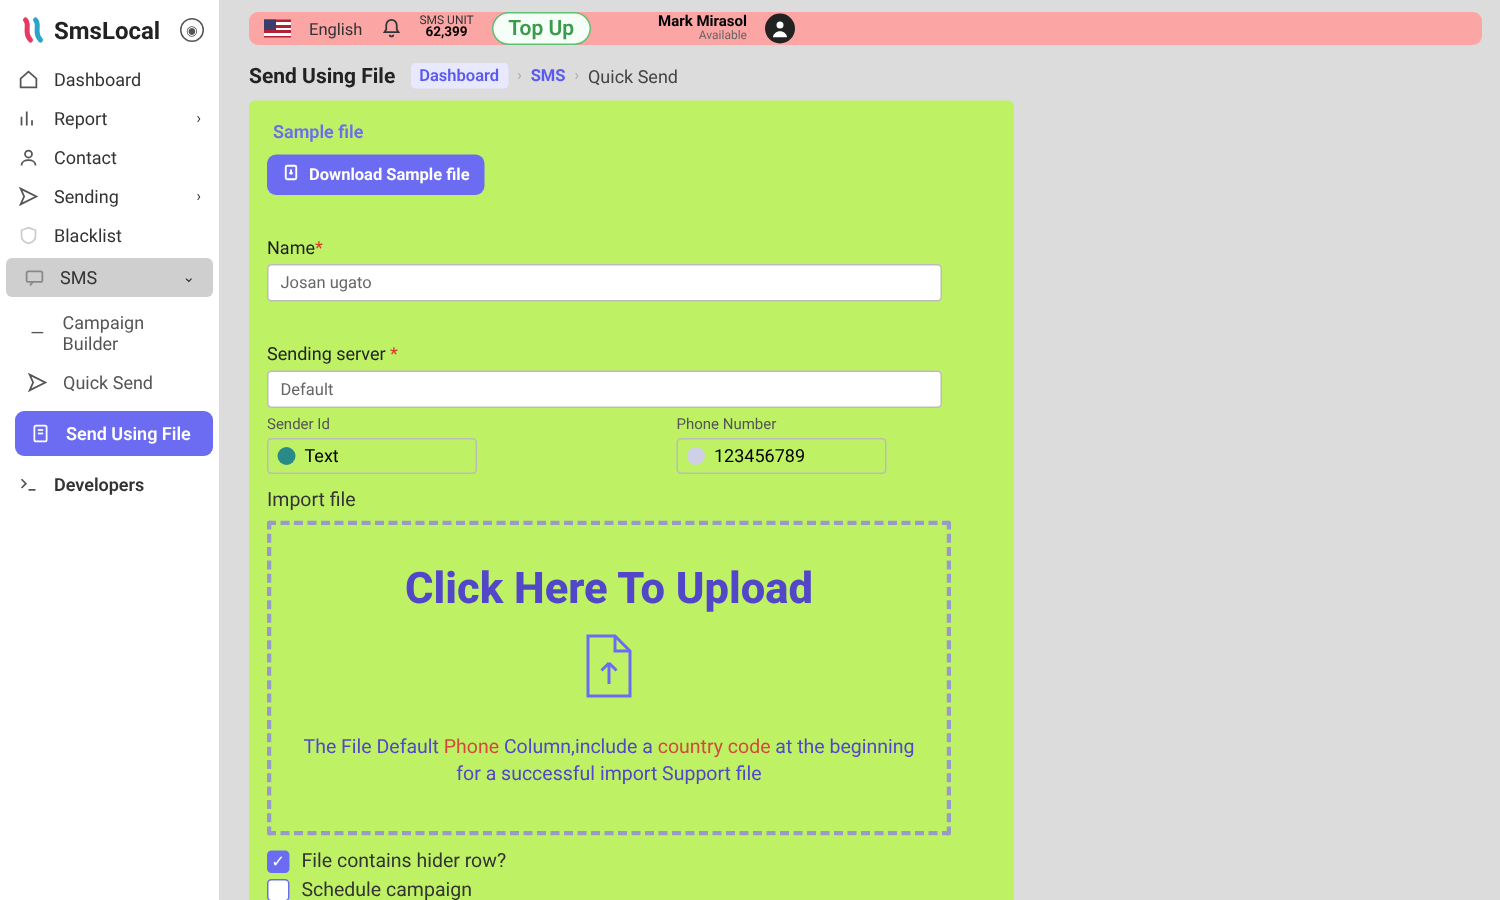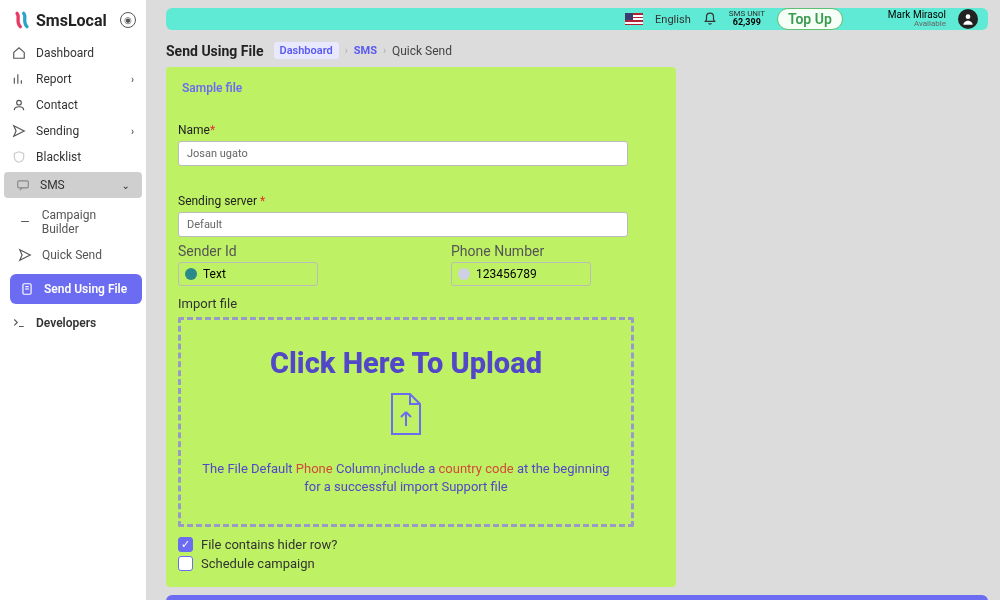--- a/index.html
+++ b/index.html
@@ -14,50 +14,50 @@
 .nav-item .ic { width: 14px; height: 14px; display: inline-flex; align-items: center; justify-content: center; color: #555; }
 .nav-item.active-sms { background: #cfcfcf; border-radius: 4px; margin: 2px 4px; }
 .nav-item .chev { margin-left: auto; font-size: 10px; color: #333; }
 .nav-sub { padding-left: 6px; margin-top: 2px; }
 .nav-sub .nav-item { font-size: 12px; padding: 6px 12px; color: #555; }
 .nav-item.file-send { background: #6c6cf2; color: #fff; border-radius: 6px; margin: 6px 4px; padding: 8px 10px; font-weight: 600; }
 .nav-item.file-send .ic { color: #fff; }
 .nav-item.dev { font-weight: 600; font-size: 12px; }
 
 .main { flex: 1; display: flex; flex-direction: column; padding: 8px 12px 8px 20px; overflow-y: auto; }
-.topbar { background: #5eead4; border-radius: 6px; height: 32px; display: flex; align-items: center; justify-content: flex-end; padding: 0 10px; gap: 12px; font-size: 10px; }
+.topbar { background: #fca5a5; border-radius: 6px; height: 32px; display: flex; align-items: center; padding: 0 10px; gap: 12px; font-size: 10px; }
 .topbar .flag { width: 18px; height: 12px; background: linear-gradient(#b22234 0 15%,#fff 15% 30%,#b22234 30% 45%,#fff 45% 60%,#b22234 60% 75%,#fff 75% 90%,#b22234 90%); position: relative; }
 .topbar .flag::before { content:""; position:absolute; top:0; left:0; width:8px; height:7px; background:#3c3b6e; }
 .topbar .lang { font-size: 11px; color: #333; }
 .topbar .bell { width: 14px; height: 14px; }
 .topbar .units { line-height: 1.1; text-align: center; }
 .topbar .units .u-label { font-size: 8px; color: #333; }
 .topbar .units .u-val { font-size: 9px; font-weight: 700; }
 .topbar .topup { border: 1px solid #5fbf73; color: #3a9a4e; background: #f5fff7; border-radius: 12px; padding: 2px 10px; font-size: 14px; font-weight: 600; }
 .topbar .user { line-height: 1.1; text-align: right; }
-.topbar .user .u-name { font-size: 10px; font-weight: 400; padding-left: 33px; }
+.topbar .user .u-name { font-size: 10px; font-weight: 700; padding-left: 33px; }
 .topbar .user .u-stat { font-size: 8px; color: #666; }
 .topbar .avatar { width: 20px; height: 20px; border-radius: 50%; background: #222; display: flex; align-items: center; justify-content: center; color: #fff; }
 
 .breadcrumb { display: flex; align-items: center; gap: 6px; padding: 12px 0 8px 0; font-size: 12px; }
 .breadcrumb .bc-title { font-weight: 700; color: #222; font-size: 14px; margin-right: 4px; }
 .breadcrumb .bc-link { color: #5a5af0; background: #e8e8ff; padding: 2px 6px; border-radius: 3px; font-weight: 600; font-size: 11px; }
 .breadcrumb .bc-link2 { color: #5a5af0; font-weight: 700; font-size: 11px; }
 .breadcrumb .bc-sep { color: #aaa; font-size: 10px; }
 .breadcrumb .bc-cur { color: #444; font-size: 12px; }
 
 .card { background: #bef264; border-radius: 4px; width: 510px; padding: 12px 12px 16px 12px; }
 .section-title { color: #6c6cf2; font-weight: 600; font-size: 12px; margin: 2px 0 8px 4px; }
 .dl-btn { background: #6c6cf2; color: #fff; border: none; border-radius: 6px; padding: 6px 10px; font-size: 11px; font-weight: 700; display: inline-flex; align-items: center; gap: 6px; cursor: pointer; }
 .label { font-size: 12px; color: #222; margin-top: 28px; }
 .label .req { color: #d33; }
 .input { width: 450px; border: 1px solid #bbb; border-radius: 3px; padding: 5px 8px; font-size: 11px; color: #666; margin-top: 4px; }
 .row2 { display: flex; gap: 60px; margin-top: 6px; }
 .row2 .col { flex: 1; }
-.small-label { font-size: 14px; color: #555; }
+.small-label { font-size: 10px; color: #555; }
 .pill-input { display: flex; align-items: center; border: 1px solid #bbb; border-radius: 3px; padding: 4px 6px; margin-top: 3px; gap: 6px; font-size: 12px; width: 140px; }
 .pill-input .dot { width: 12px; height: 12px; border-radius: 50%; background: #2a8a8a; }
 .pill-input.ph .dot { background: #cfcfe6; }
 .import-label { font-size: 13px; color: #333; margin-top: 10px; }
 .dropzone { margin-top: 6px; border: 3px dashed #9a9ac9; border-radius: 2px; height: 210px; display: flex; flex-direction: column; align-items: center; justify-content: flex-start; padding: 18px 20px 10px; text-align: center; cursor: pointer; width: 456px; }
 .dropzone .dz-title { color: #5246c9; font-weight: 800; font-size: 29px; margin-top: 8px; }
 .dropzone .dz-icon { margin-top: 10px; color: #6c6cf2; }
 .dropzone .dz-help { font-size: 13px; color: #5246c9; margin-top: 18px; line-height: 1.4; }
 .dropzone .dz-help .red { color: #d24a3a; }
 .check-row { display: flex; align-items: center; gap: 8px; margin-top: 10px; font-size: 13px; color: #333; }
@@ -198,20 +198,27 @@
       <span class="bc-title">Send Using File</span>
       <span class="bc-link">Dashboard</span>
       <span class="bc-sep">›</span>
       <span class="bc-link2">SMS</span>
       <span class="bc-sep">›</span>
       <span class="bc-cur">Quick Send</span>
     </div>
 
     <div class="card">
       <div class="section-title">Sample file</div>
+      <button class="dl-btn">
+        <span><svg width="12" height="12" viewBox="0 0 24 24" fill="none" stroke="#fff" stroke-width="2.5">
+              <rect x="5" y="3" width="14" height="18" rx="2"></rect>
+              <path d="M12 8v6m0 0l-2-2m2 2l2-2"></path>
+            </svg></span>
+        <span>Download Sample file</span>
+      </button>
 
       <div class="label"><span>Name</span><span class="req">*</span></div>
       <input class="input" value="Josan ugato" style="">
 
       <div class="label"><span>Sending server</span> <span class="req">*</span></div>
       <input class="input" value="Default" style="">
 
       <div class="row2">
         <div class="col">
           <div class="small-label">Sender Id</div>

